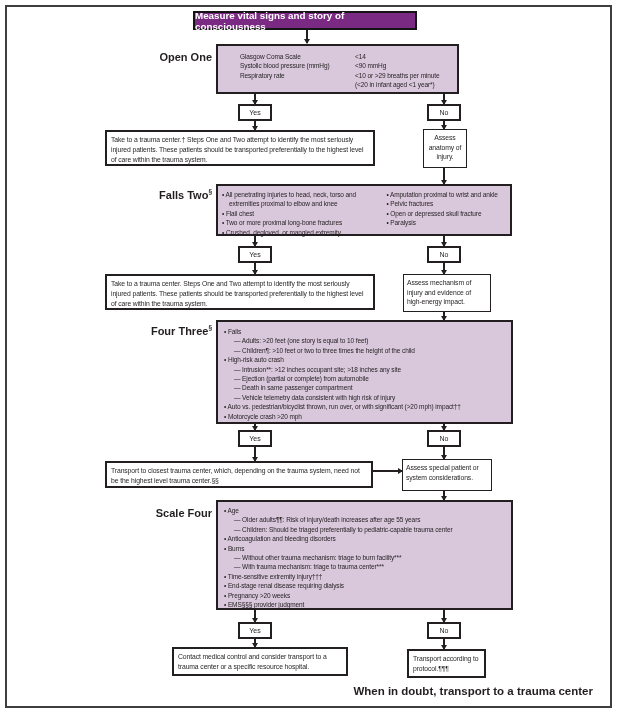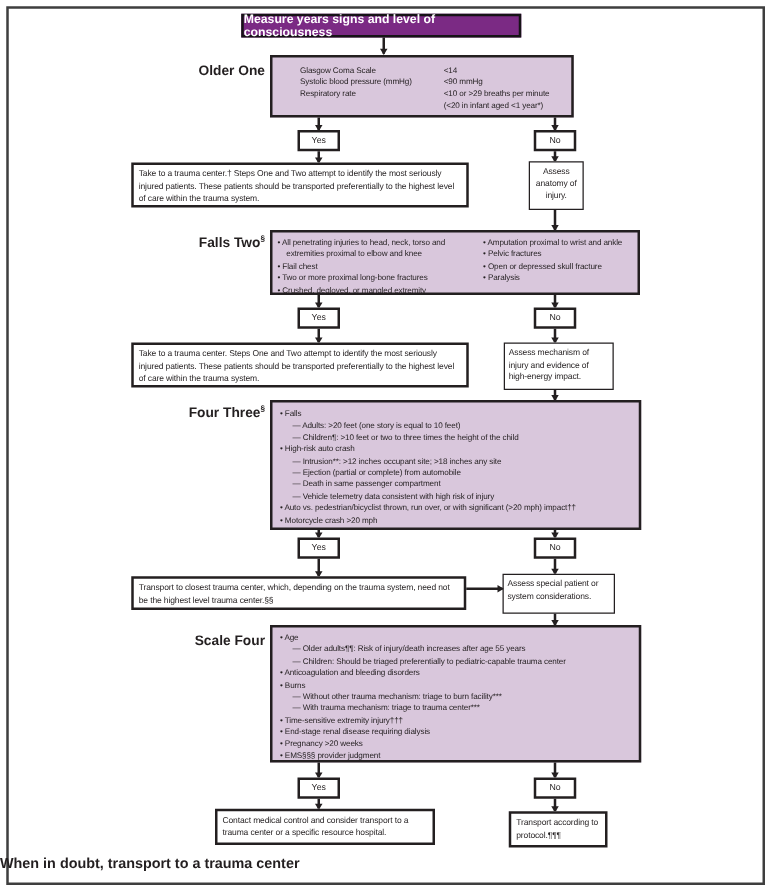--- a/index.html
+++ b/index.html
@@ -30,35 +30,35 @@
   .s3pad{padding:5px 6px 0 6px;}
   .s4pad{padding:4px 6px 0 6px;}
   .va{position:absolute;width:1.6px;background:#231f20;}
   .va::after{content:"";position:absolute;left:50%;transform:translateX(-50%);bottom:-1px;
              width:0;height:0;border-left:3.5px solid transparent;border-right:3.5px solid transparent;
              border-top:5px solid #231f20;}
   .ha{position:absolute;height:1.6px;background:#231f20;}
   .ha::after{content:"";position:absolute;top:50%;transform:translateY(-50%);right:-1px;
              width:0;height:0;border-top:3.5px solid transparent;border-bottom:3.5px solid transparent;
              border-left:5px solid #231f20;}
-  .footer{position:absolute;left:0;width:593px;text-align:left;font-weight:bold;font-size:11.5px;}
+  .footer{position:absolute;left:0;width:593px;text-align:right;font-weight:bold;font-size:11.5px;}
 </style>
 </head>
 <body>
 
 <div class="canvas">
   <div class="frame"></div>
 
   <div class="box title-box" style="left:193px;top:11px;width:224px;height:19px">
-    <span>Measure years signs and level of consciousness</span>
+    <span>Measure vital signs and story of consciousness</span>
   </div>
   <div class="va" style="left:306px;top:30px;height:13px"></div>
 
   <div class="step-label" style="top:50px">
-    <span>Older One</span><sup></sup>
+    <span>Open One</span><sup></sup>
   </div>
   <div class="box step-box" style="left:216px;top:44px;width:243px;height:50px">
     <div class="s1pad">
       <div class="s1row">
         <div class="s1name">Glasgow Coma Scale</div>
         <div class="s1val">&lt;14</div>
       </div>
       <div class="s1row">
         <div class="s1name">Systolic blood pressure (mmHg)</div>
         <div class="s1val">&lt;90 mmHg</div>

